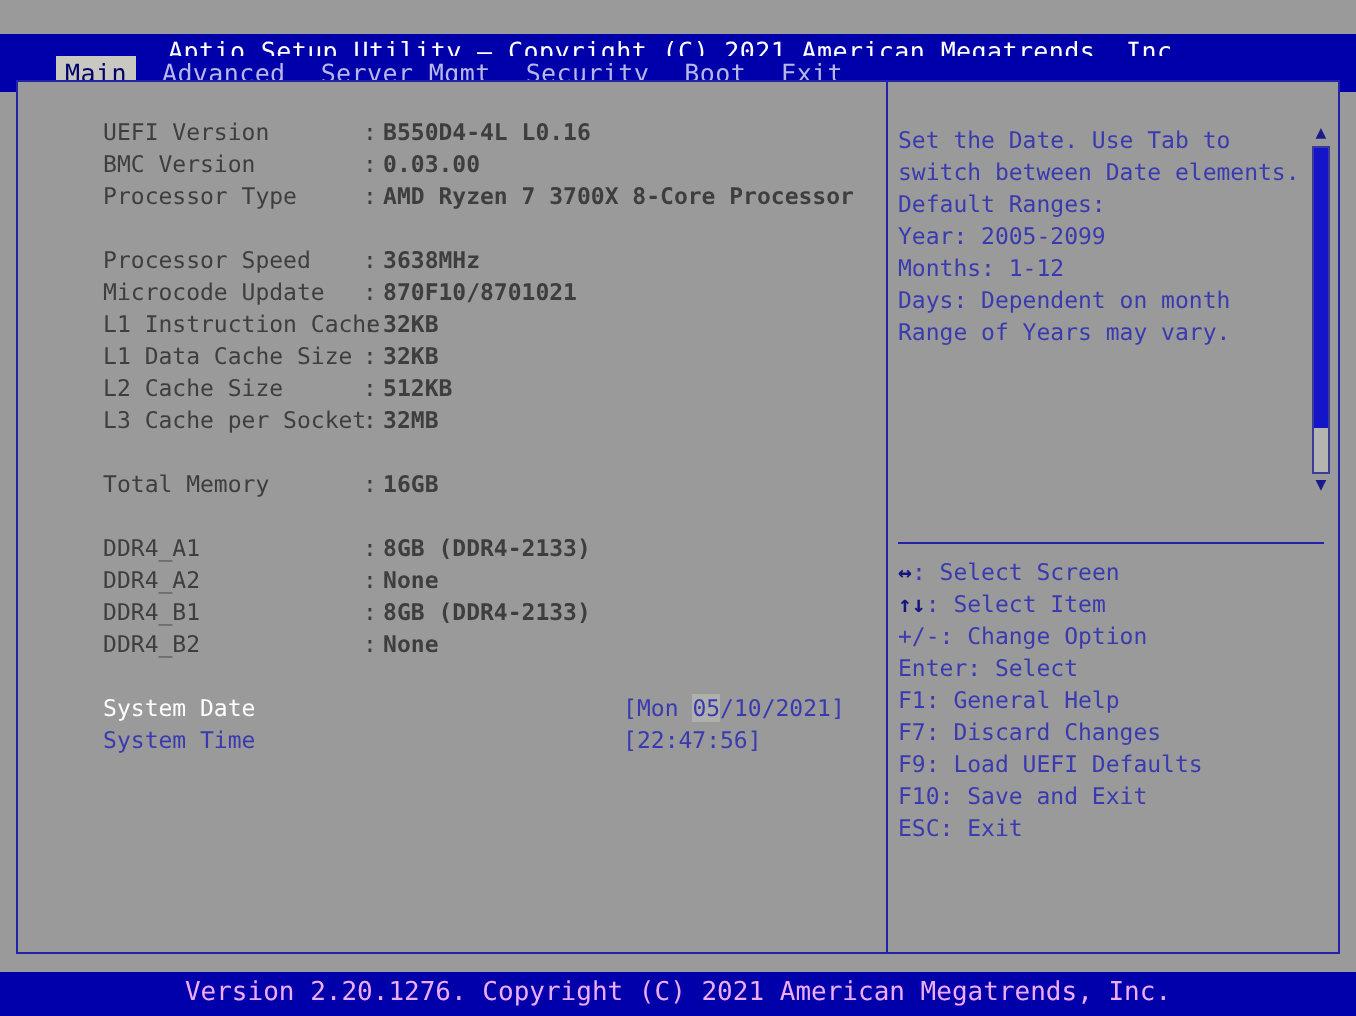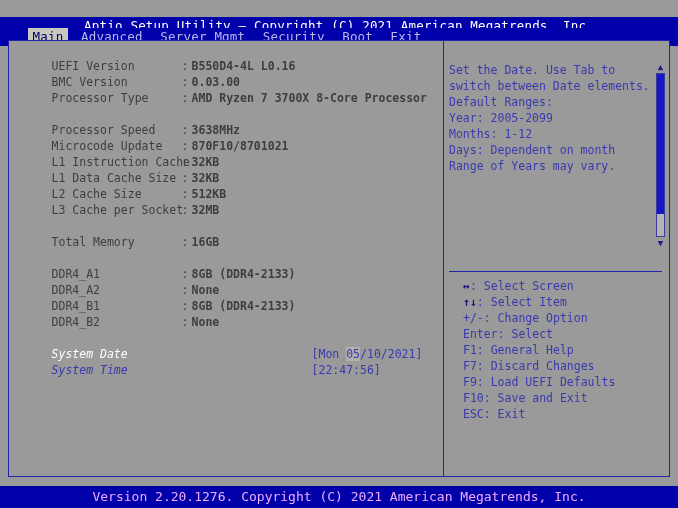--- a/index.html
+++ b/index.html
@@ -116,21 +116,21 @@
   }
   .gap { height: 16px; }
 
   
   .row.setting .lbl-dt {
     display: inline-block;
     width: 260px;
     white-space: pre;
   }
   .row.setting.active .lbl-dt { color: #ffffff; }
-  .row.setting .lbl-dt { color: #3a3ab0; font-style: italic; }
+  .row.setting .lbl-dt { color: #3a3ab0; }
   .row.setting .val-dt {
     color: #3a3ab0;
     white-space: pre;
   }
   .hl {
     background: #b0b0ac;
     color: #3a3ab0;
   }
 
   
@@ -209,21 +209,20 @@
     left: 0;
     top: 220px;
     width: 215px;
   }
   .key-line {
     font-size: 11.5px;
     line-height: 16px;
     color: #3a3ab0;
     white-space: pre;
     height: 16px;
-    margin-left: 14px;
   }
   .key-line .glyph {
     color: #15157f;
     font-weight: bold;
   }
 
   
   .footer {
     position: absolute;
     left: 0;

